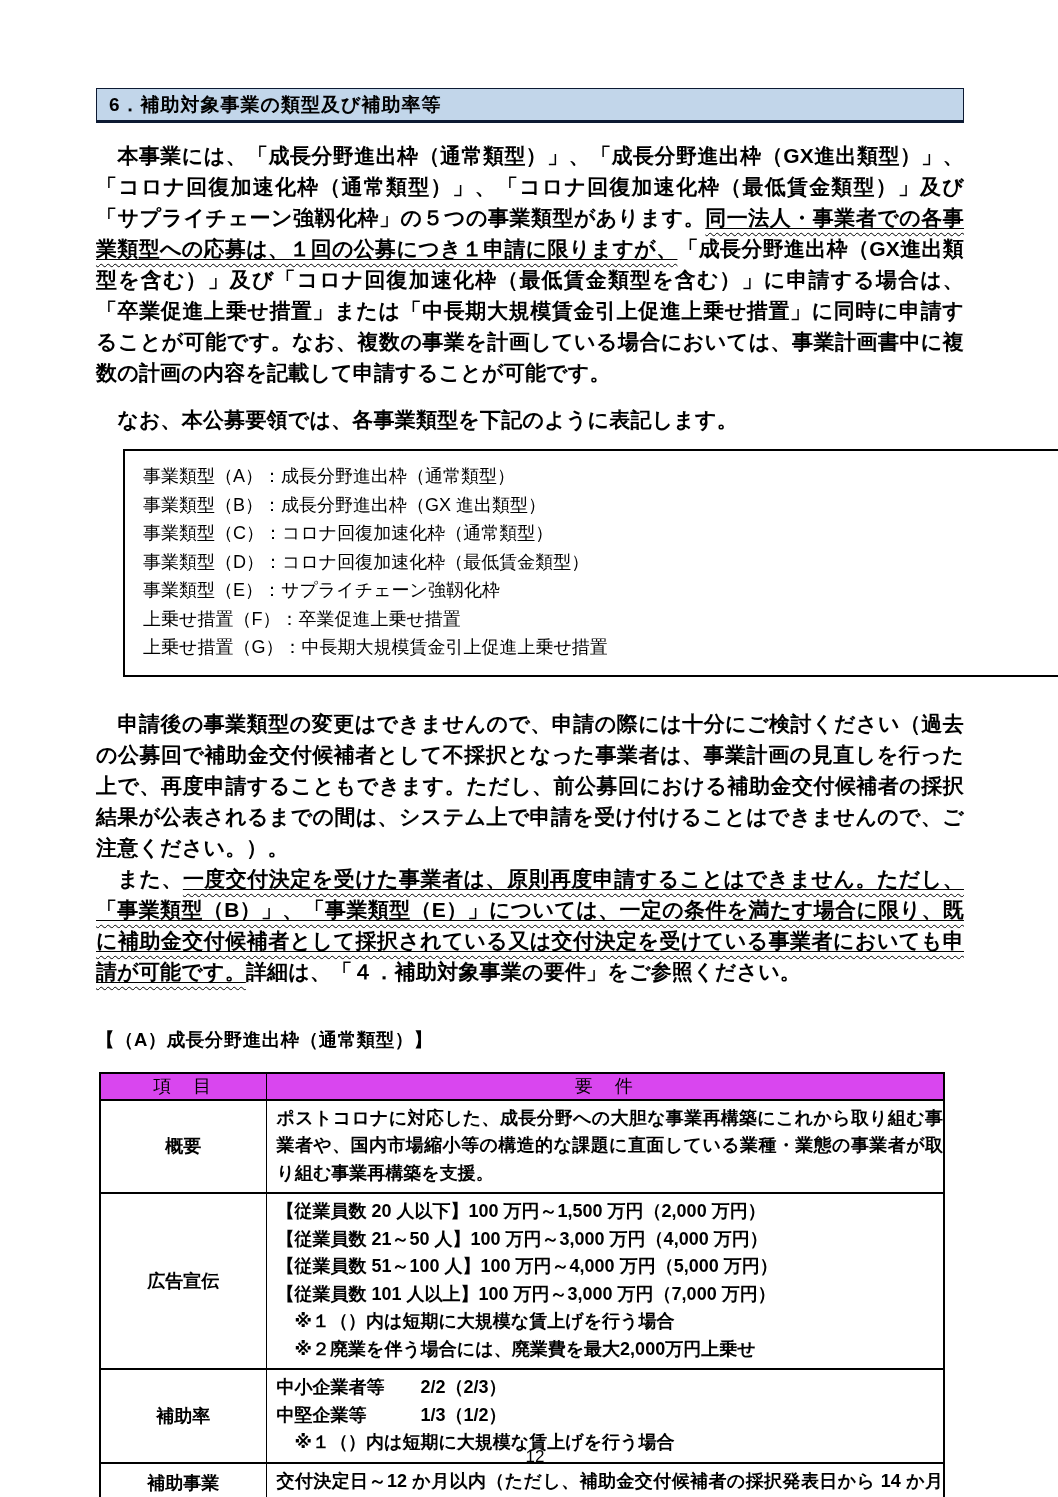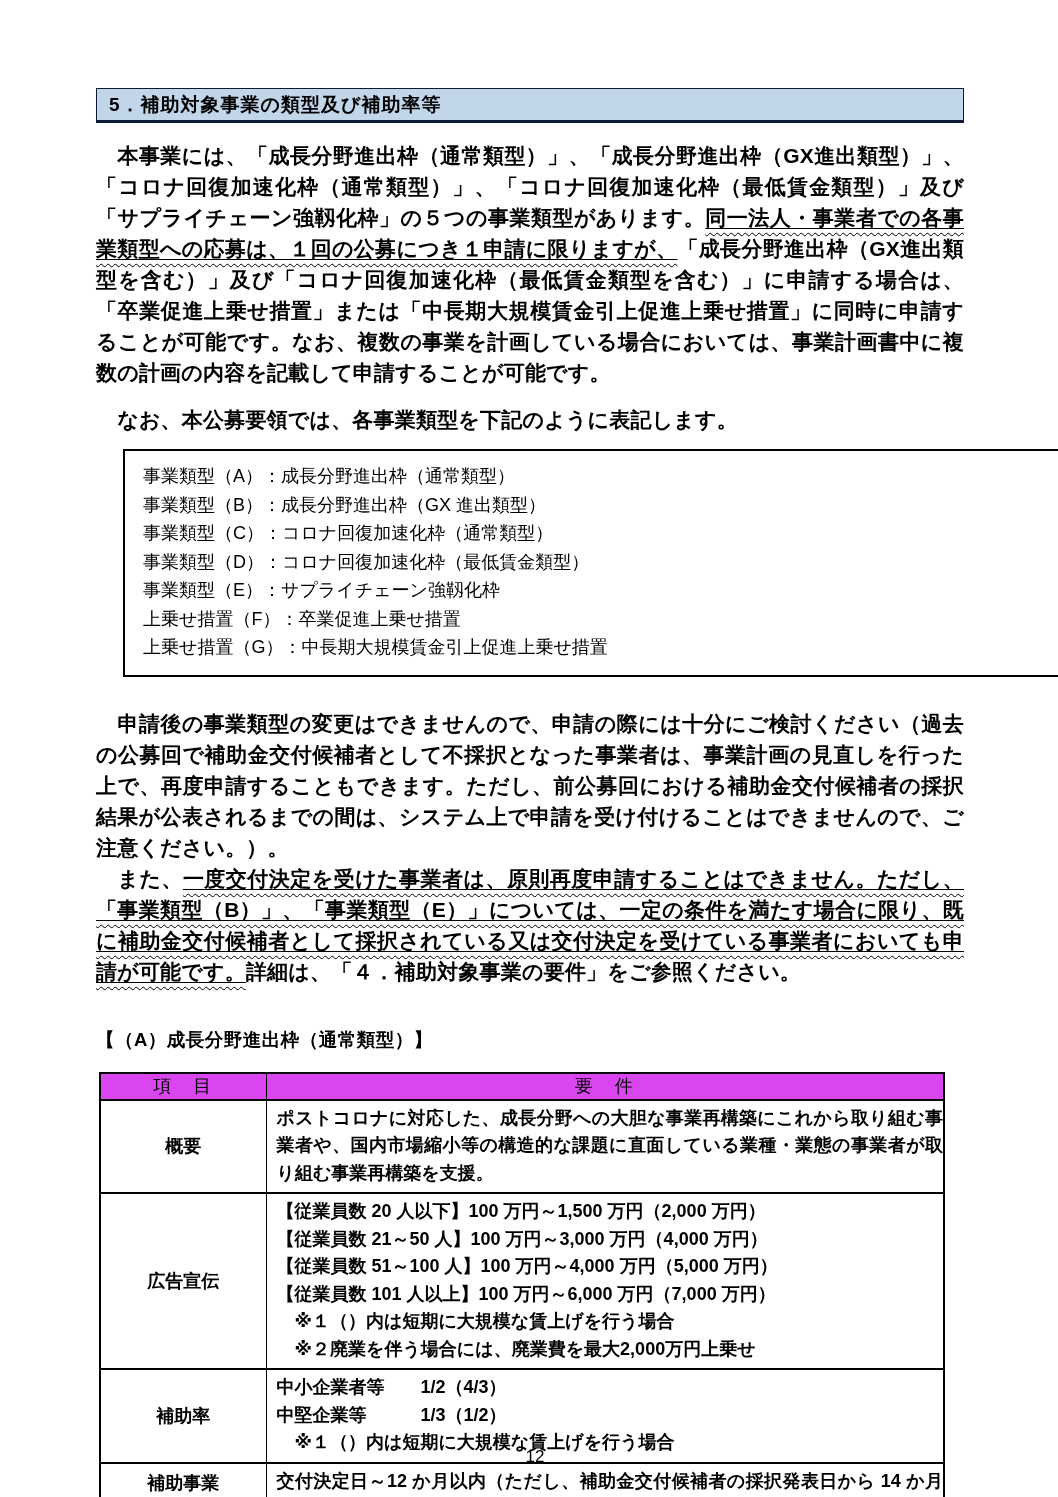--- a/index.html
+++ b/index.html
@@ -124,21 +124,21 @@
     font-size: 17px;
     padding-left: 12px;
   }
 </style>
 </head>
 <body>
 
 <div class="content">
 
   <div class="section-bar">
-    <span>5．補助対象事業の類型及び補助率等</span>
+    <span>6．補助対象事業の類型及び補助率等</span>
   </div>
 
   <p class="body p-intro"><span>　本事業には、「成長分野進出枠（通常類型）」、「成長分野進出枠（GX進出類型）」、「コロナ回復加速化枠（通常類型）」、「コロナ回復加速化枠（最低賃金類型）」及び「サプライチェーン強靱化枠」の５つの事業類型があります。</span><span class="uwavy"><span class="uline">同一法人・事業者での各事業類型への応募は、１回の公募につき１申請に限りますが、</span></span><span>「成長分野進出枠（GX進出類型を含む）」及び「コロナ回復加速化枠（最低賃金類型を含む）」に申請する場合は、「卒業促進上乗せ措置」または「中長期大規模賃金引上促進上乗せ措置」に同時に申請することが可能です。なお、複数の事業を計画している場合においては、事業計画書中に複数の計画の内容を記載して申請することが可能です。</span></p>
 
   <p class="body p-note">　なお、本公募要領では、各事業類型を下記のように表記します。</p>
 
   <div class="type-box">
     <div class="type-line">事業類型（A）：成長分野進出枠（通常類型）</div>
     <div class="type-line">事業類型（B）：成長分野進出枠（GX 進出類型）</div>
     <div class="type-line">事業類型（C）：コロナ回復加速化枠（通常類型）</div>
@@ -169,29 +169,29 @@
       <tr>
         <td class="lbl">概要</td>
         <td class="val">ポストコロナに対応した、成長分野への大胆な事業再構築にこれから取り組む事業者や、国内市場縮小等の構造的な課題に直面している業種・業態の事業者が取り組む事業再構築を支援。</td>
       </tr>
       <tr>
         <td class="lbl">広告宣伝</td>
         <td class="val">
           <div class="cell-line">【従業員数 20 人以下】100 万円～1,500 万円（2,000 万円）</div>
           <div class="cell-line">【従業員数 21～50 人】100 万円～3,000 万円（4,000 万円）</div>
           <div class="cell-line">【従業員数 51～100 人】100 万円～4,000 万円（5,000 万円）</div>
-          <div class="cell-line">【従業員数 101 人以上】100 万円～6,000 万円（7,000 万円）</div>
+          <div class="cell-line">【従業員数 101 人以上】100 万円～3,000 万円（7,000 万円）</div>
           <div class="cell-line">　※１（）内は短期に大規模な賃上げを行う場合</div>
           <div class="cell-line">　※２廃業を伴う場合には、廃業費を最大2,000万円上乗せ</div>
         </td>
       </tr>
       <tr>
         <td class="lbl">補助率</td>
         <td class="val">
-          <div class="cell-line">中小企業者等　　1/2（4/3）</div>
+          <div class="cell-line">中小企業者等　　2/2（2/3）</div>
           <div class="cell-line">中堅企業等　　　1/3（1/2）</div>
           <div class="cell-line">　※１（）内は短期に大規模な賃上げを行う場合</div>
         </td>
       </tr>
       <tr>
         <td class="lbl">
           <div>補助事業</div>
           <div>実施期間</div>
         </td>
         <td class="val">交付決定日～12 か月以内（ただし、補助金交付候補者の採択発表日から 14 か月後の日まで）</td>

